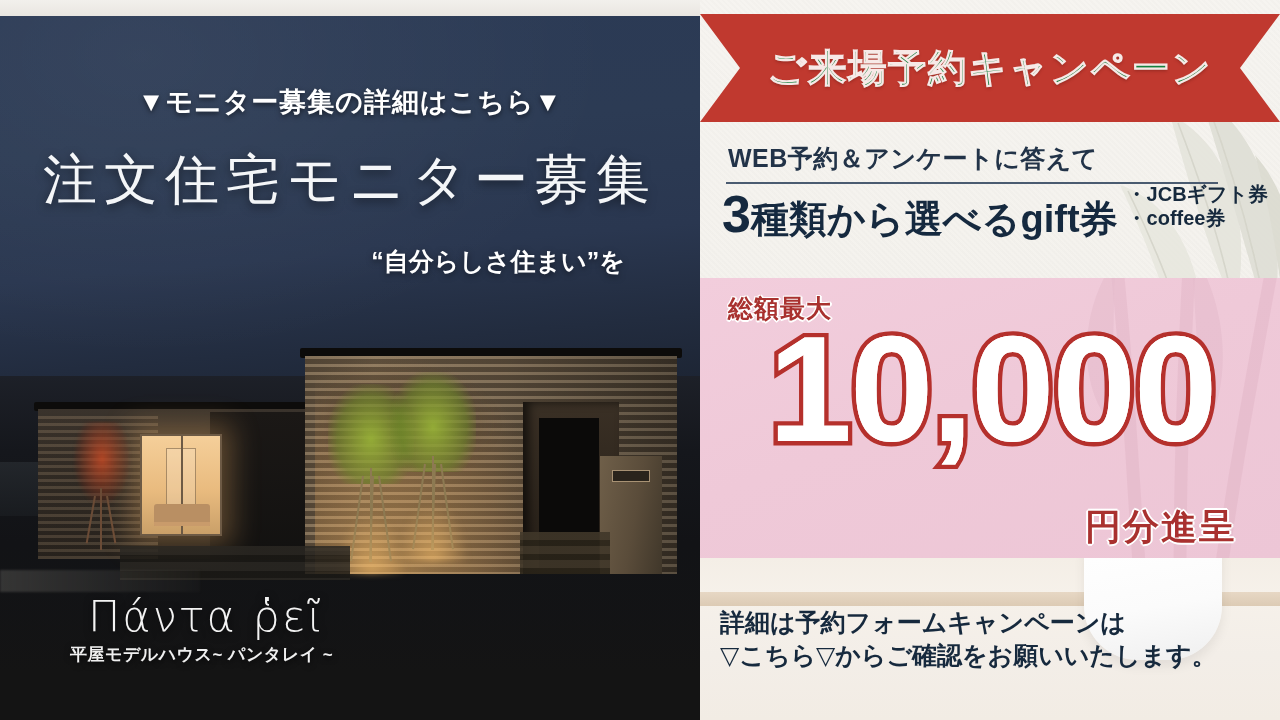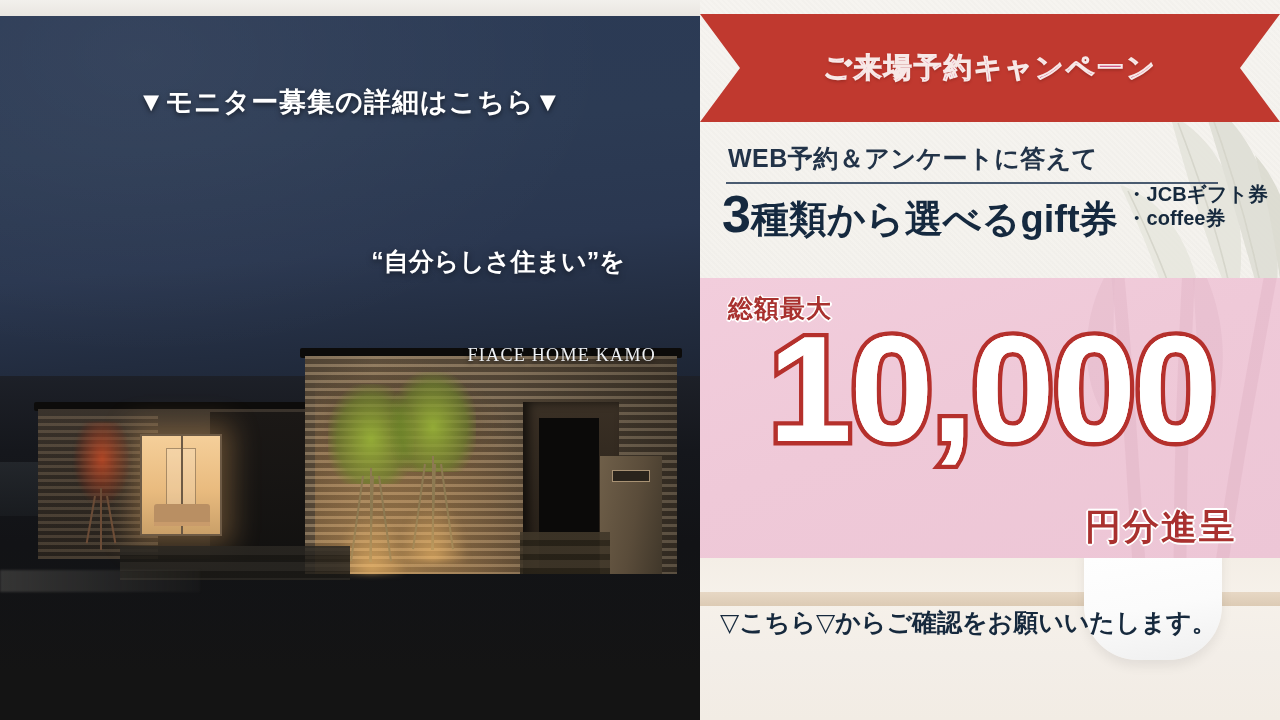--- a/index.html
+++ b/index.html
@@ -228,21 +228,21 @@
   
   .leaves { position:absolute; right:-20px; top:95px; width:250px; height:330px; opacity:.85; }
   .leaves svg { width:100%; height:100%; display:block; }
   .ribbon-shape {
     position:absolute; left:0; top:14px; width:580px; height:108px;
   }
   .ribbon-shape svg { width:100%; height:100%; display:block; }
   .ribbon-text {
     position:absolute; left:0; top:14px; width:580px; height:108px;
     display:flex; align-items:center; justify-content:center;
-    color:#be185d; font-size:28px; font-weight:bold; letter-spacing:2px;
+    color:#15803d; font-size:38px; font-weight:bold; letter-spacing:2px;
     -webkit-text-stroke:1px #f7e9e7;
     text-shadow:0 2px 3px rgba(90,20,15,.35);
   }
 
   
   .info-block { position:absolute; left:0; top:122px; width:580px; height:156px; }
   .info-line1 {
     position:absolute; left:28px; top:20px;
     color:#223348; font-size:25px; font-weight:bold; letter-spacing:.5px;
   }
@@ -386,24 +386,26 @@
         <div class="pillar-slot"></div>
       </div>
       <div class="steps"></div>
       <div class="terrace"></div>
       <div class="path"></div>
     </div>
 
     <div class="bottom-fade"></div>
 
     <div class="hero-sub">▼モニター募集の詳細はこちら▼</div>
+    <div class="hero-title">注文住宅モニター募集</div>
     <div class="hero-catch">
       <div>“自分らしさ住まい”を</div>
     </div>
-    <div class="brand">FIACE HOME KAMO</div>
+    <div class="greek">Πάντα ῥεῖ</div>
+    <div class="greek-sub">平屋モデルハウス~ パンタレイ ~</div>
   </div>
 
   <div class="right-panel">
     <div class="paper-texture"></div>
 
     <div class="leaves">
       <svg viewBox="0 0 250 330" xmlns="http://www.w3.org/2000/svg">
         <g fill="#e3e3da" opacity="0.95">
           <path d="M120 20 C175 45, 205 120, 185 215 C170 180, 150 130, 120 20 Z"></path>
           <path d="M150 0 C215 40, 240 130, 222 240 C205 190, 188 120, 150 0 Z" fill="#dcdcd2"></path>
@@ -455,18 +457,19 @@
       <div class="total-label">総額最大</div>
       <div class="amount">10,000</div>
       <div class="amount-fill">10,000</div>
       <div class="yen-note">円分進呈</div>
     </div>
 
     <div class="note-block">
       <div class="note-shelf"></div>
       <div class="pot"></div>
       <div class="note-lines">
+        <div>詳細は予約フォームキャンペーンは</div>
         <div>▽こちら▽からご確認をお願いいたします。</div>
       </div>
     </div>
   </div>
 
 </div>
 
 </body></html>

